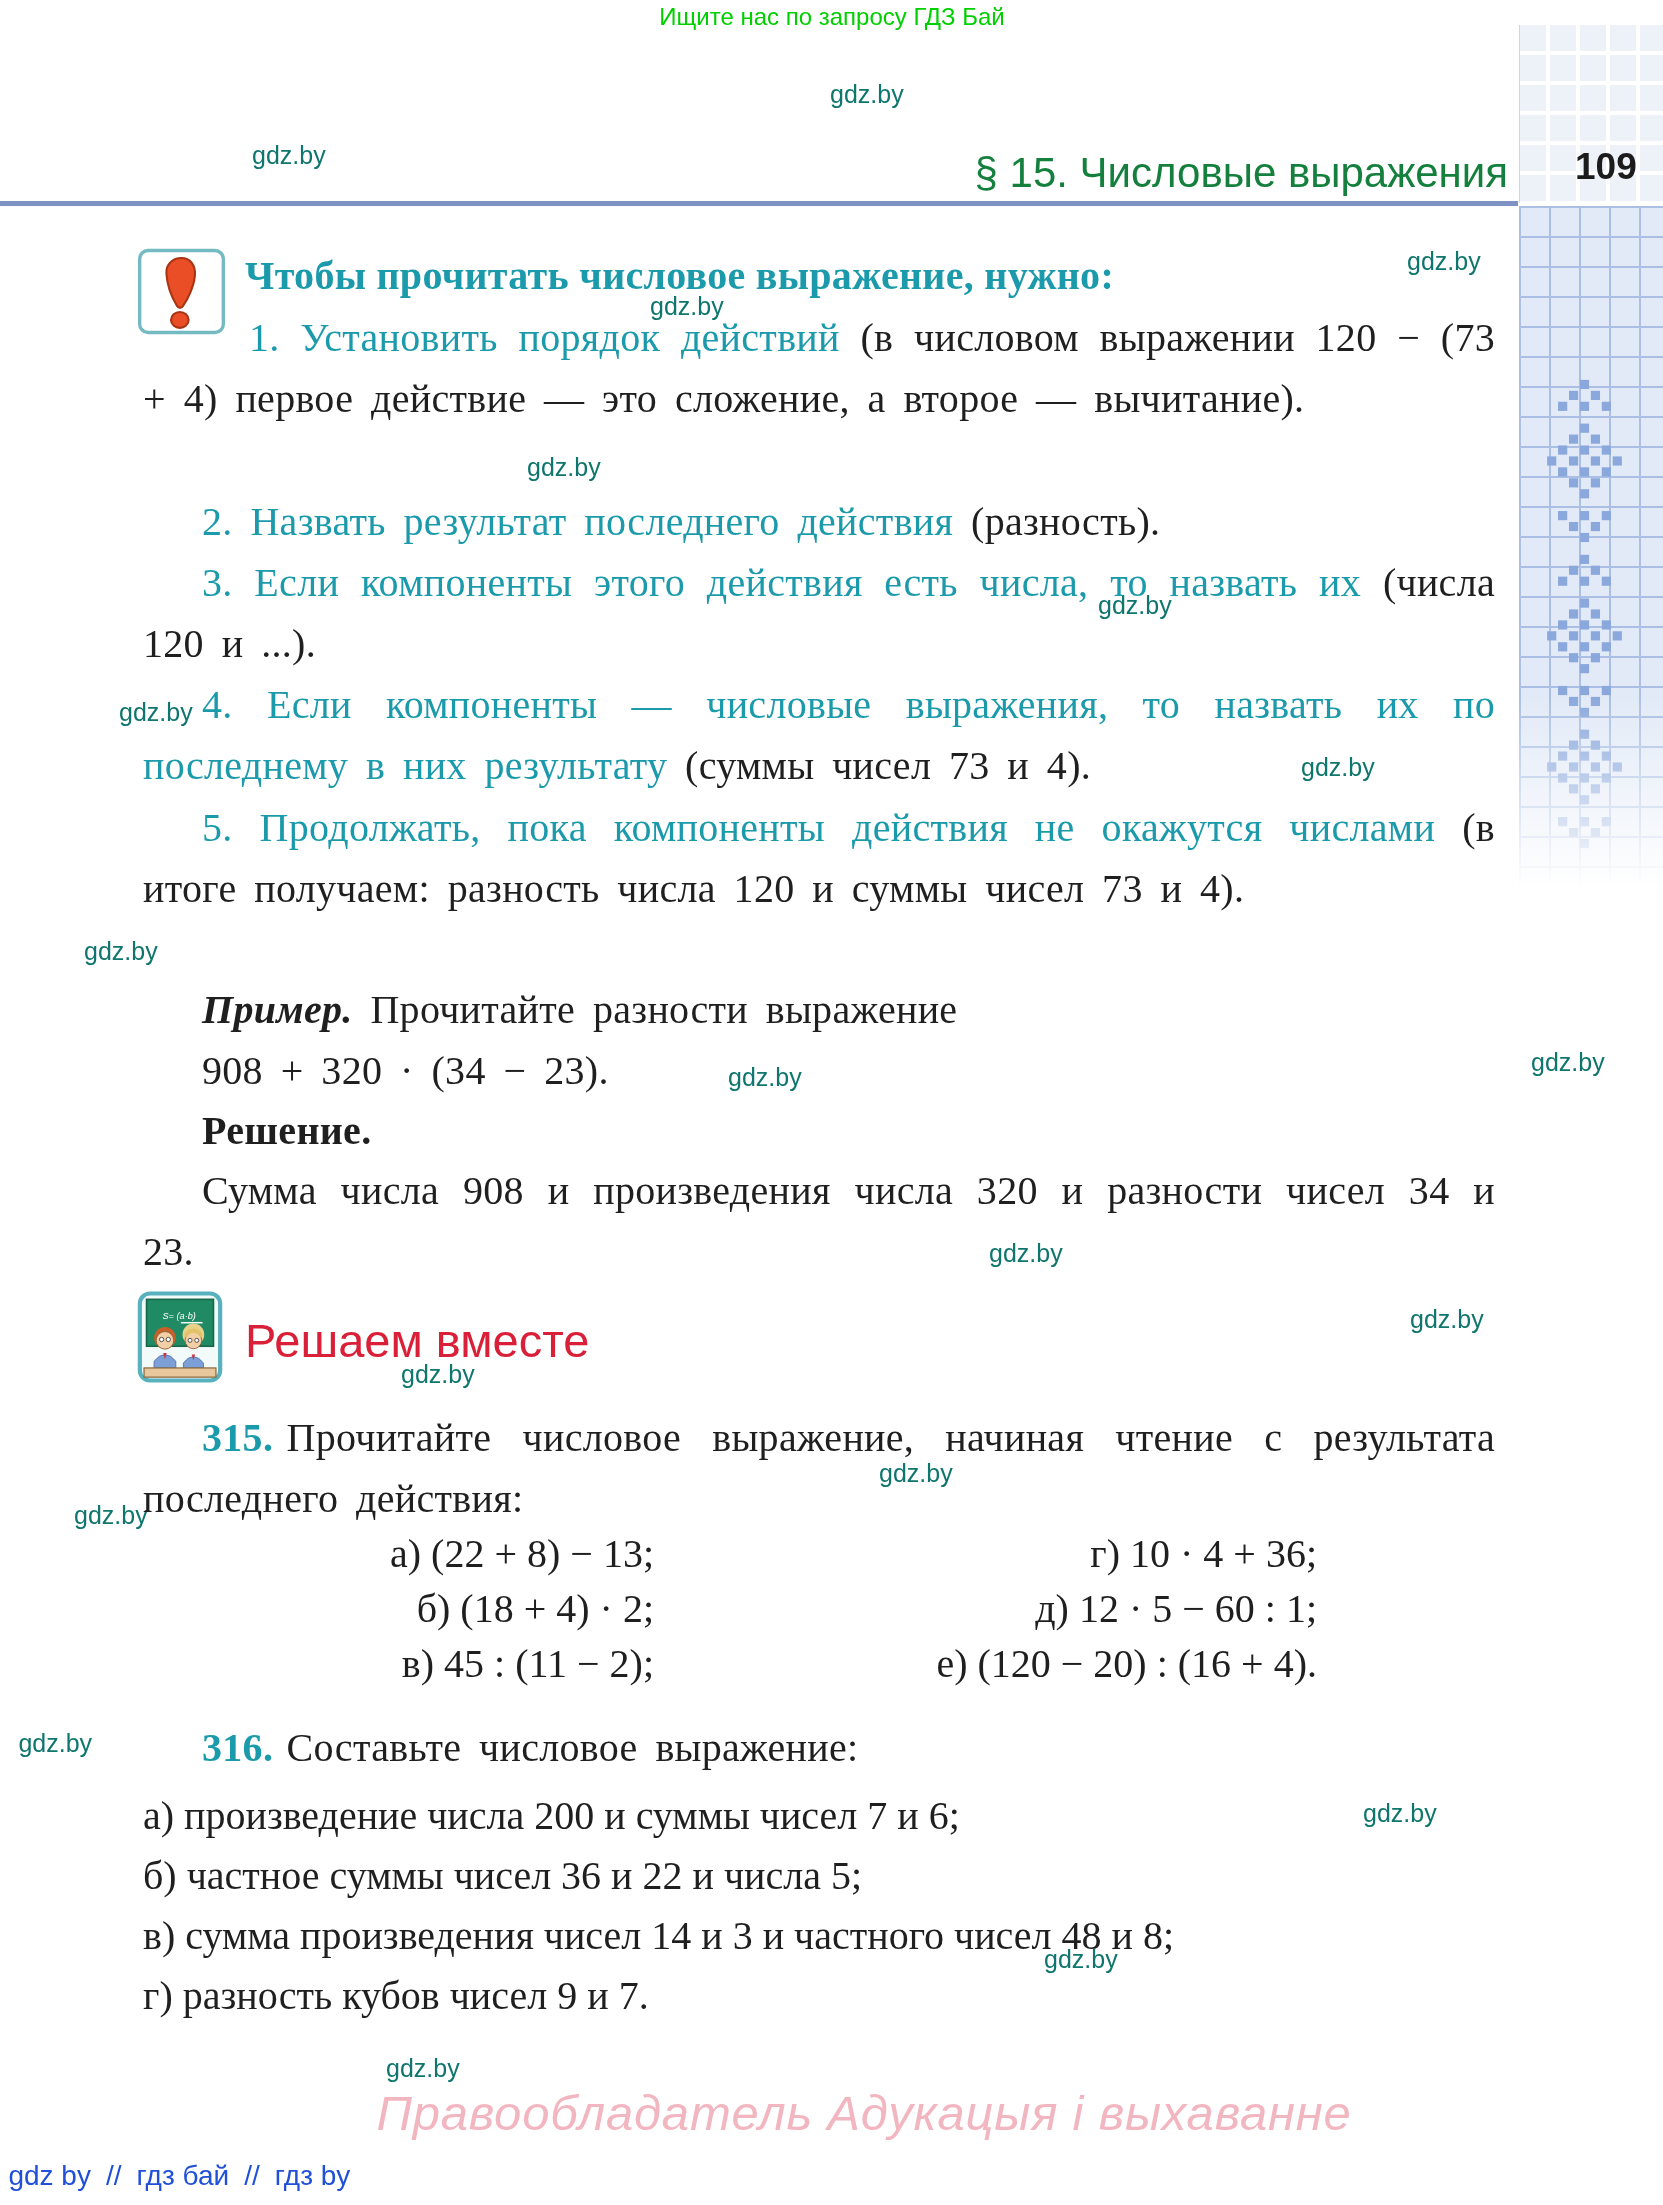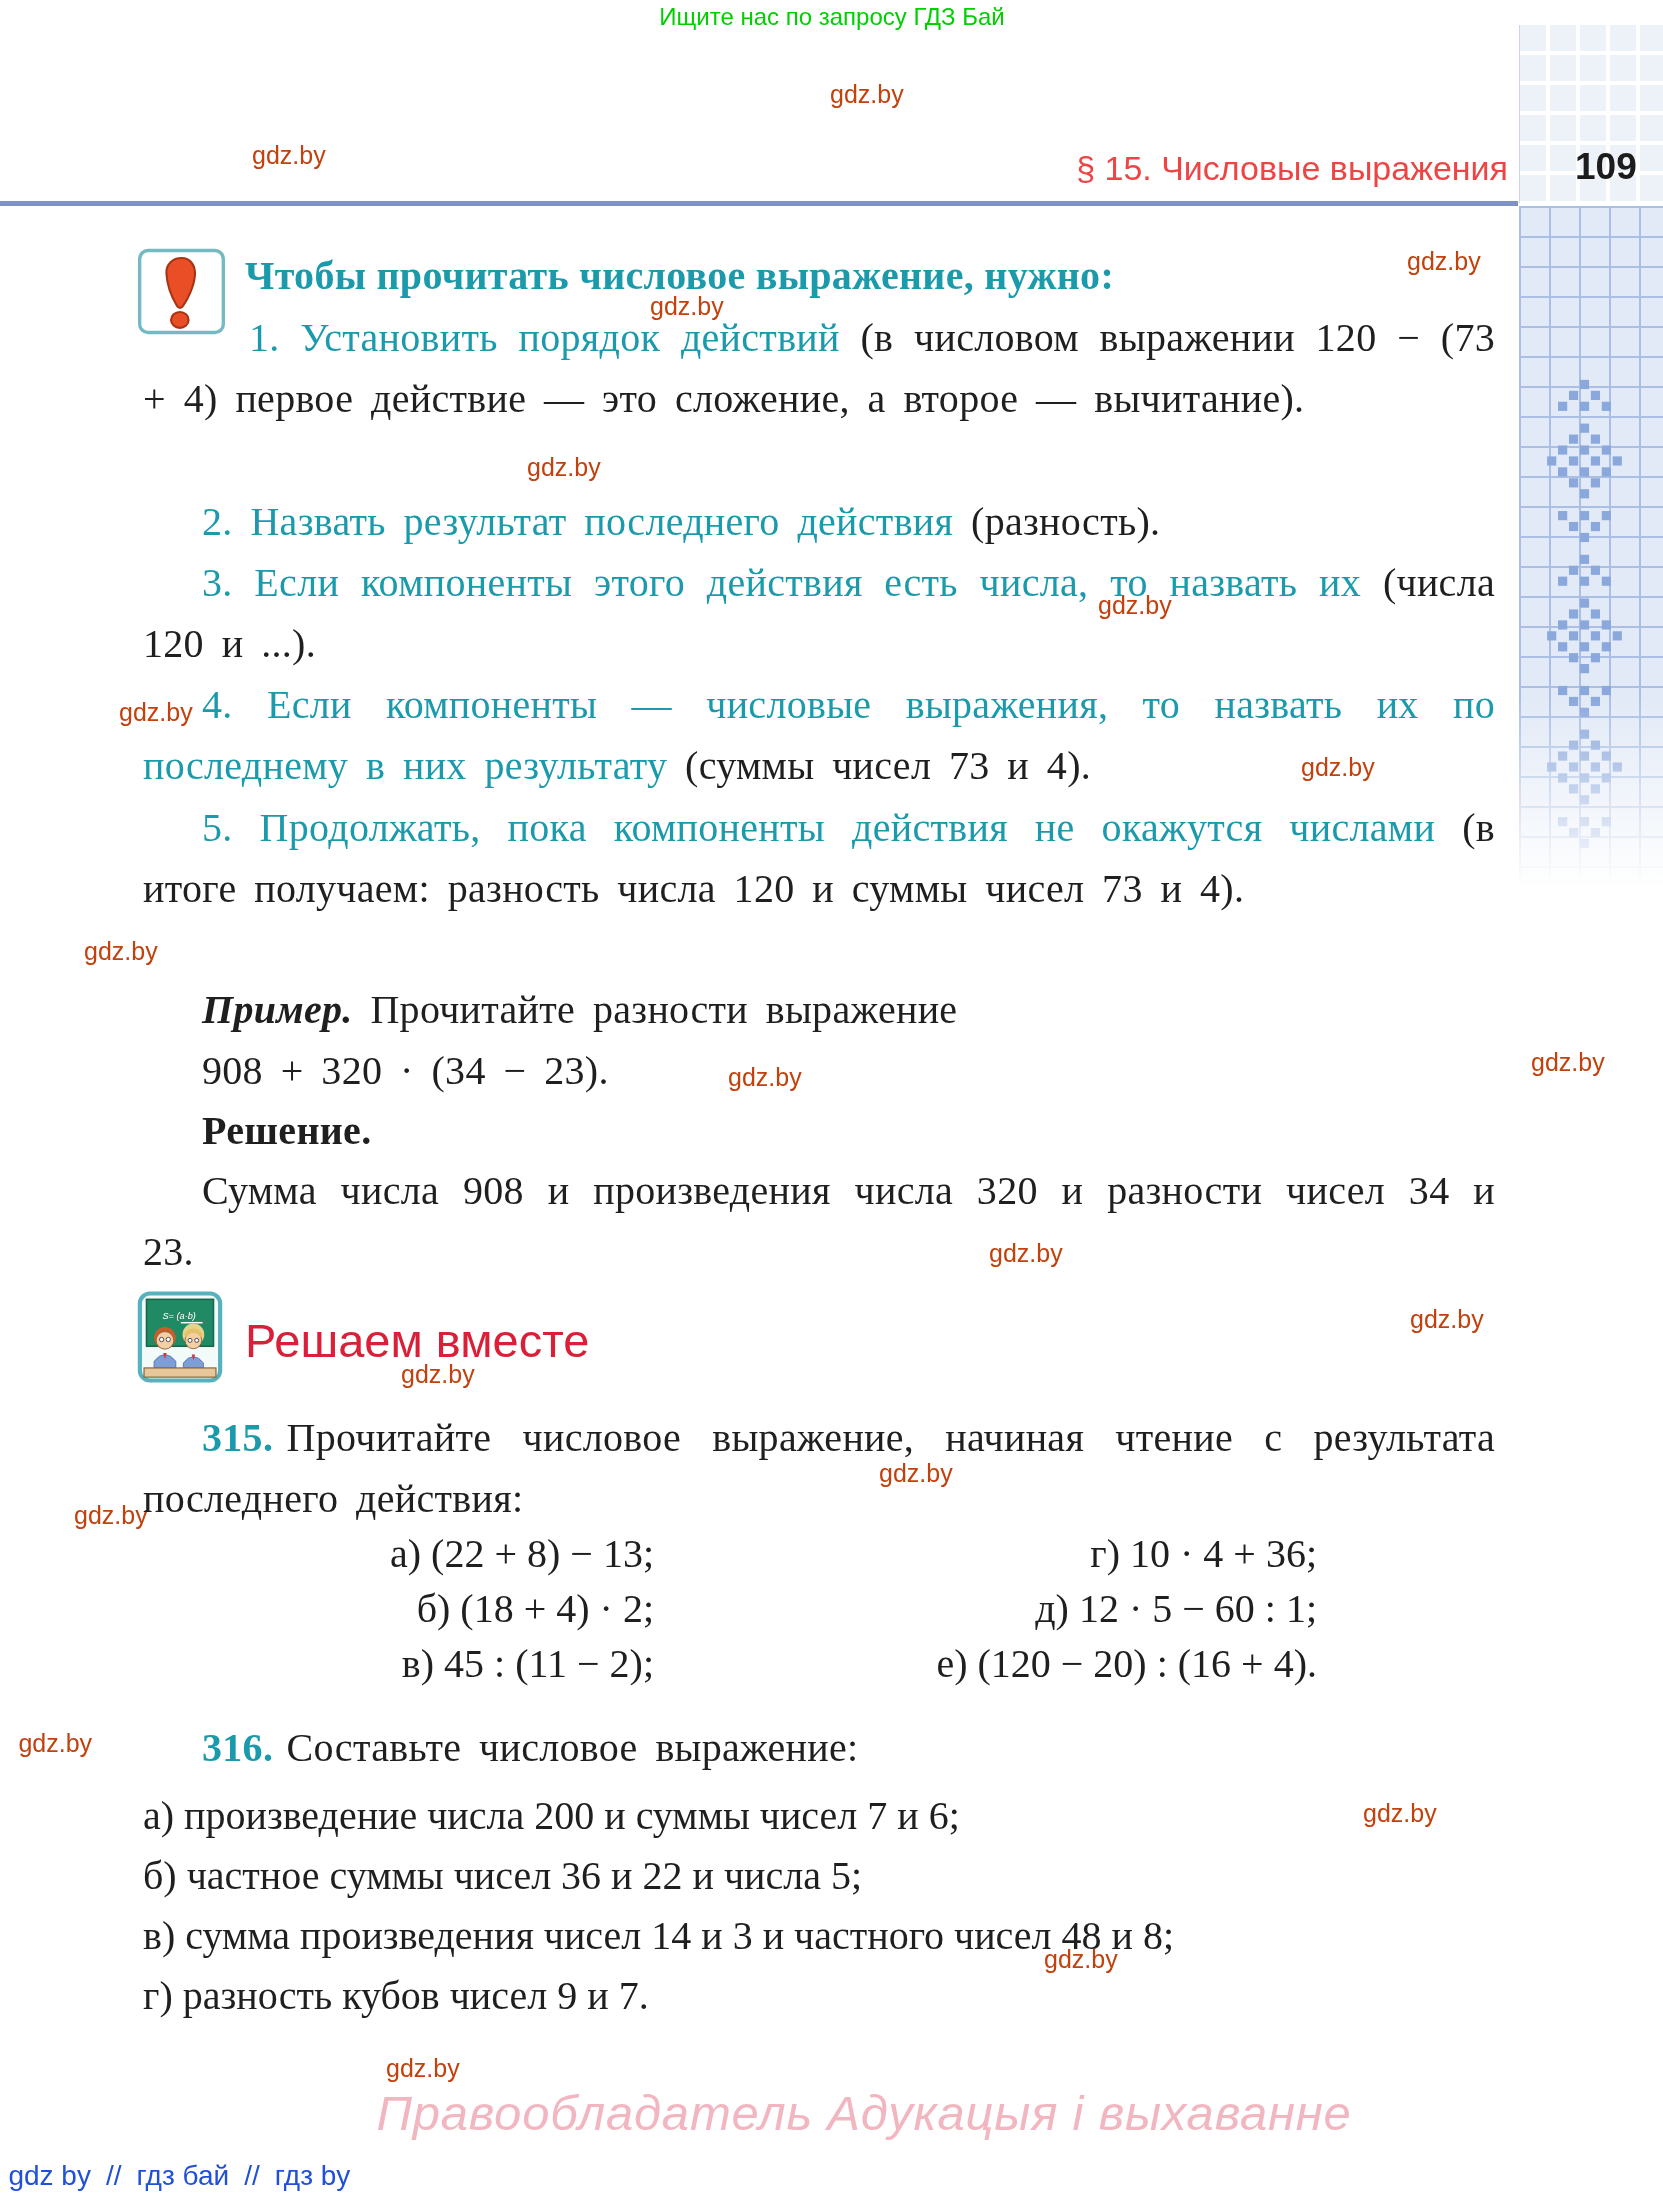--- a/index.html
+++ b/index.html
@@ -3,25 +3,25 @@
 <meta charset="utf-8">
 <style>
   html,body{margin:0;padding:0;background:#ffffff;}
   .page{position:relative;width:1664px;height:2205px;background:#ffffff;overflow:hidden;
         font-family:"Liberation Serif", serif;color:#1f1f1f;}
   .abs{position:absolute;}
 
   
   .promo{left:0;top:3.4px;width:100%;text-align:center;font-family:"Liberation Sans",sans-serif;
          font-size:24px;color:#00cf00;}
-  .wm{position:absolute;font-family:"Liberation Sans",sans-serif;font-size:25px;color:#c2410c;white-space:nowrap;}
-
-  
-  .section-title{top:149px;right:156px;font-family:"Liberation Sans",sans-serif;font-size:34px;
-                 font-weight:500;color:#ef4444;}
+  .wm{position:absolute;font-family:"Liberation Sans",sans-serif;font-size:25px;color:#0f766e;white-space:nowrap;}
+
+  
+  .section-title{top:149px;right:156px;font-family:"Liberation Sans",sans-serif;font-size:42px;
+                 font-weight:500;color:#15803d;}
   .page-num{left:1575px;top:146px;font-family:"Liberation Sans",sans-serif;font-size:37px;font-weight:700;color:#1c1c1c;}
   .rule{left:0;top:201px;width:1518px;height:5px;background:#7e92c4;}
 
   
   .grid-top{left:1519px;top:25px;width:144px;height:178px;background-color:#edf1f8;
     background-image:repeating-linear-gradient(to right,transparent 0 26px,#ffffff 26px 30px),
                      repeating-linear-gradient(to bottom,transparent 0 26px,#ffffff 26px 30px);
     border-left:1.7px solid #ccd6ea;}
   .grid-bottom{left:1519px;top:206px;width:144px;height:704px;background-color:#e2eaf7;
     background-image:repeating-linear-gradient(to right,#aabfe3 0 2.5px,transparent 2.5px 30px),

